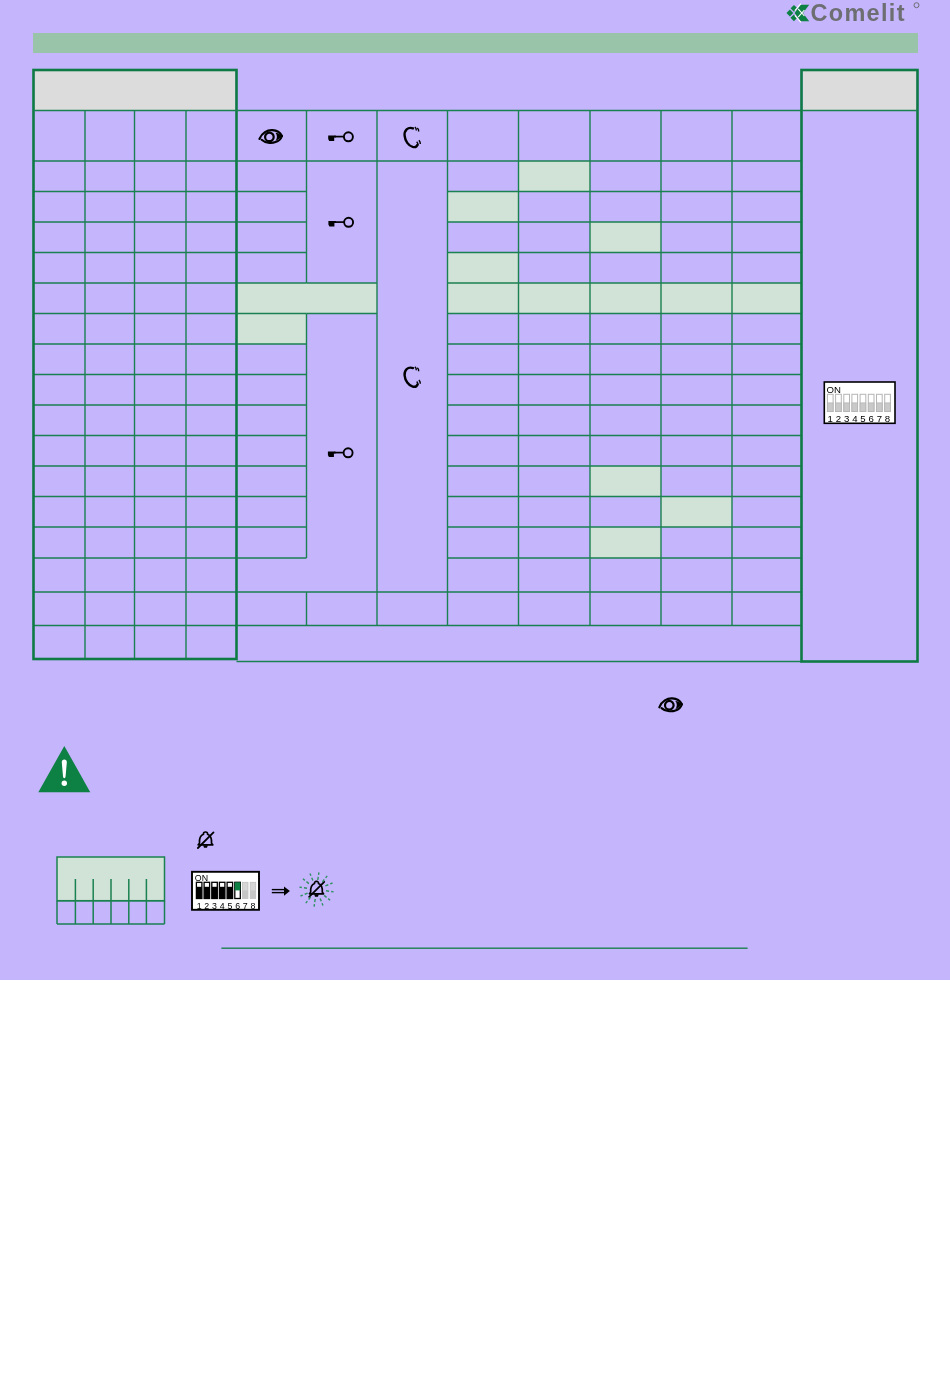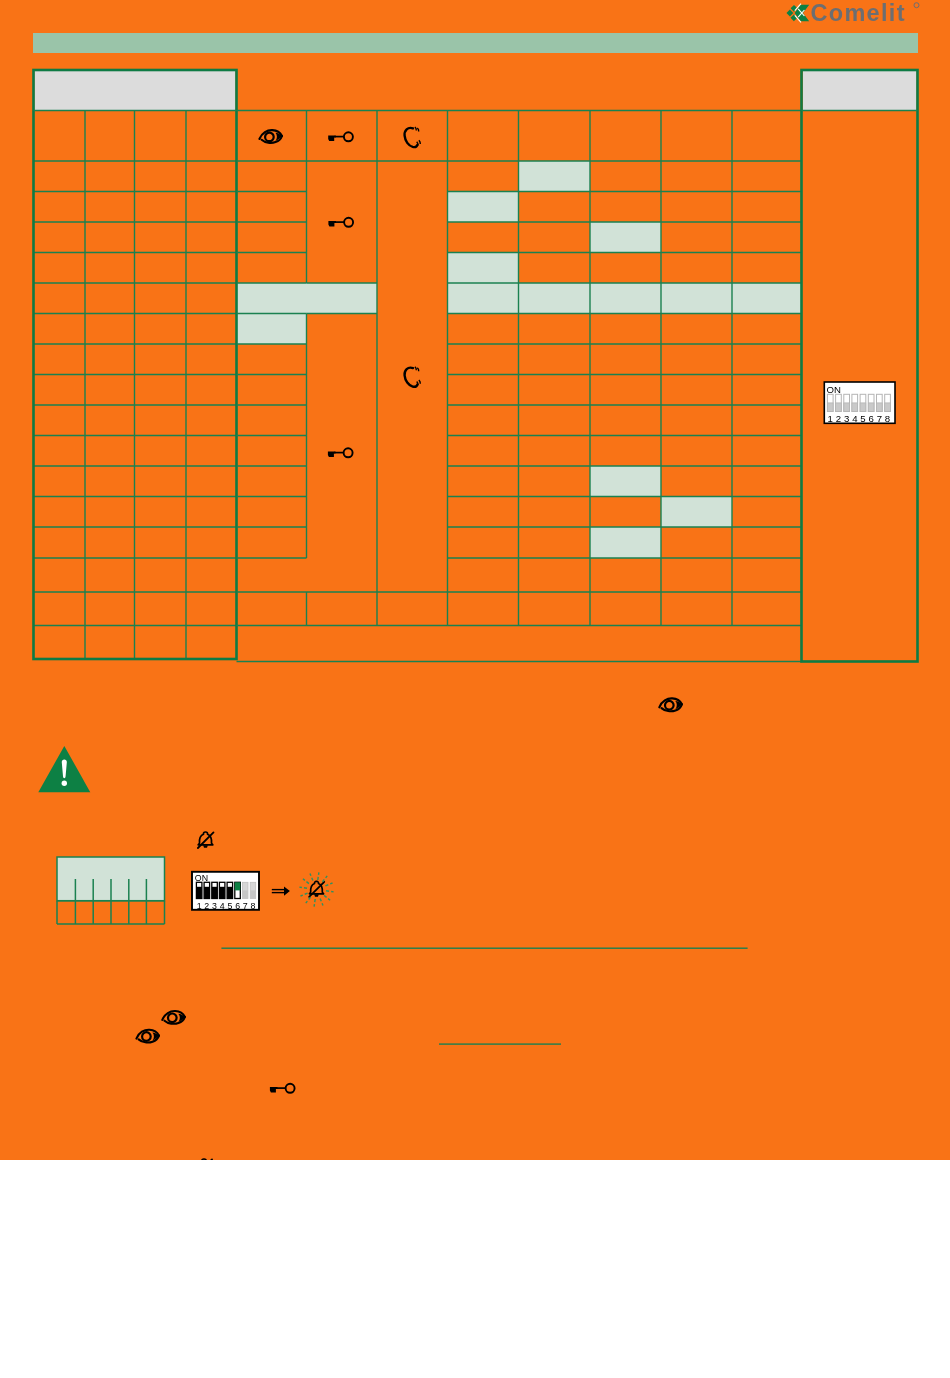--- a/index.html
+++ b/index.html
@@ -1,16 +1,16 @@
 <!DOCTYPE html>
 <html><head>
 <meta charset="utf-8">
 <style>
 html,body{margin:0;padding:0;background:#ffffff;}
-#page{position:relative;width:950px;height:1160px;background:#f97316;overflow:hidden;text-decoration:underline;}
+#page{position:relative;width:950px;height:980px;background:#c4b5fd;overflow:hidden;text-decoration:underline;}
 svg{position:absolute;top:0;left:0;}
 </style>
 </head>
 <body>
 
 <div id="page">
 <svg width="950" height="1378" viewBox="0 0 950 1378">
 <defs>
 <g id="eye">
 <path d="M -11.4,2.6 C -9.0,-3.6 -3.4,-6.6 1.6,-6.3 C 6.2,-6.1 9.6,-3.6 11.2,-0.4" fill="none" stroke="#000" stroke-width="2.1" stroke-linecap="round"></path>

